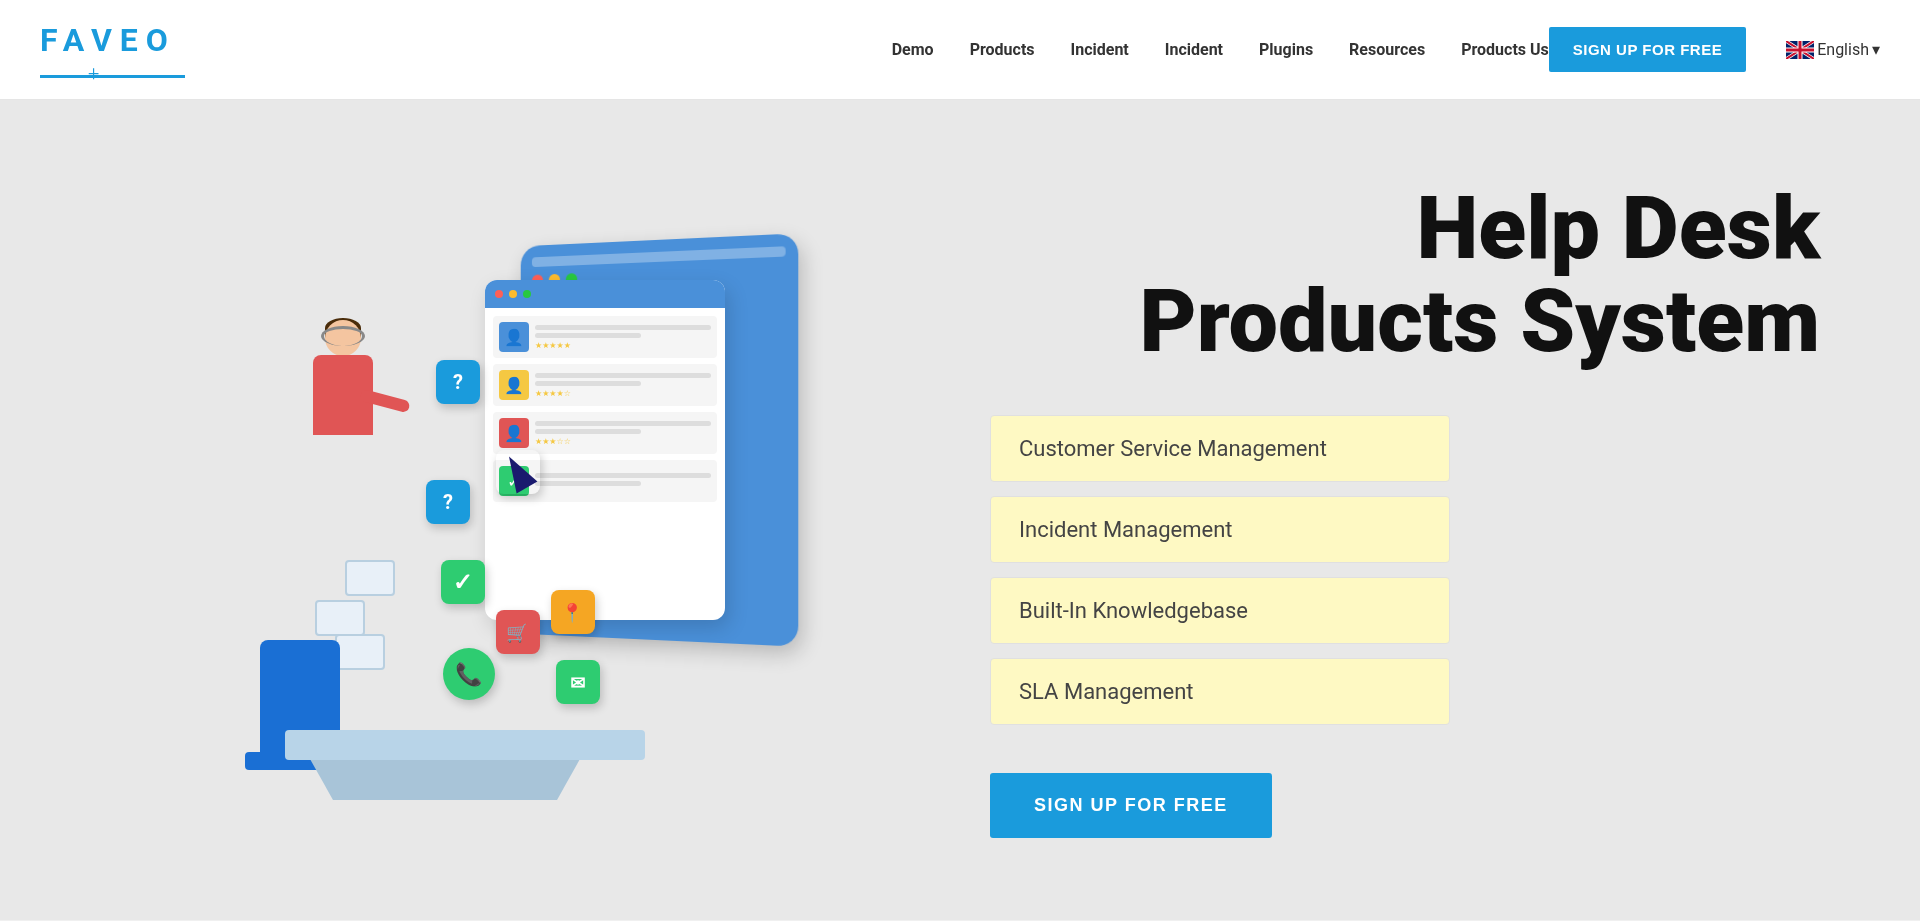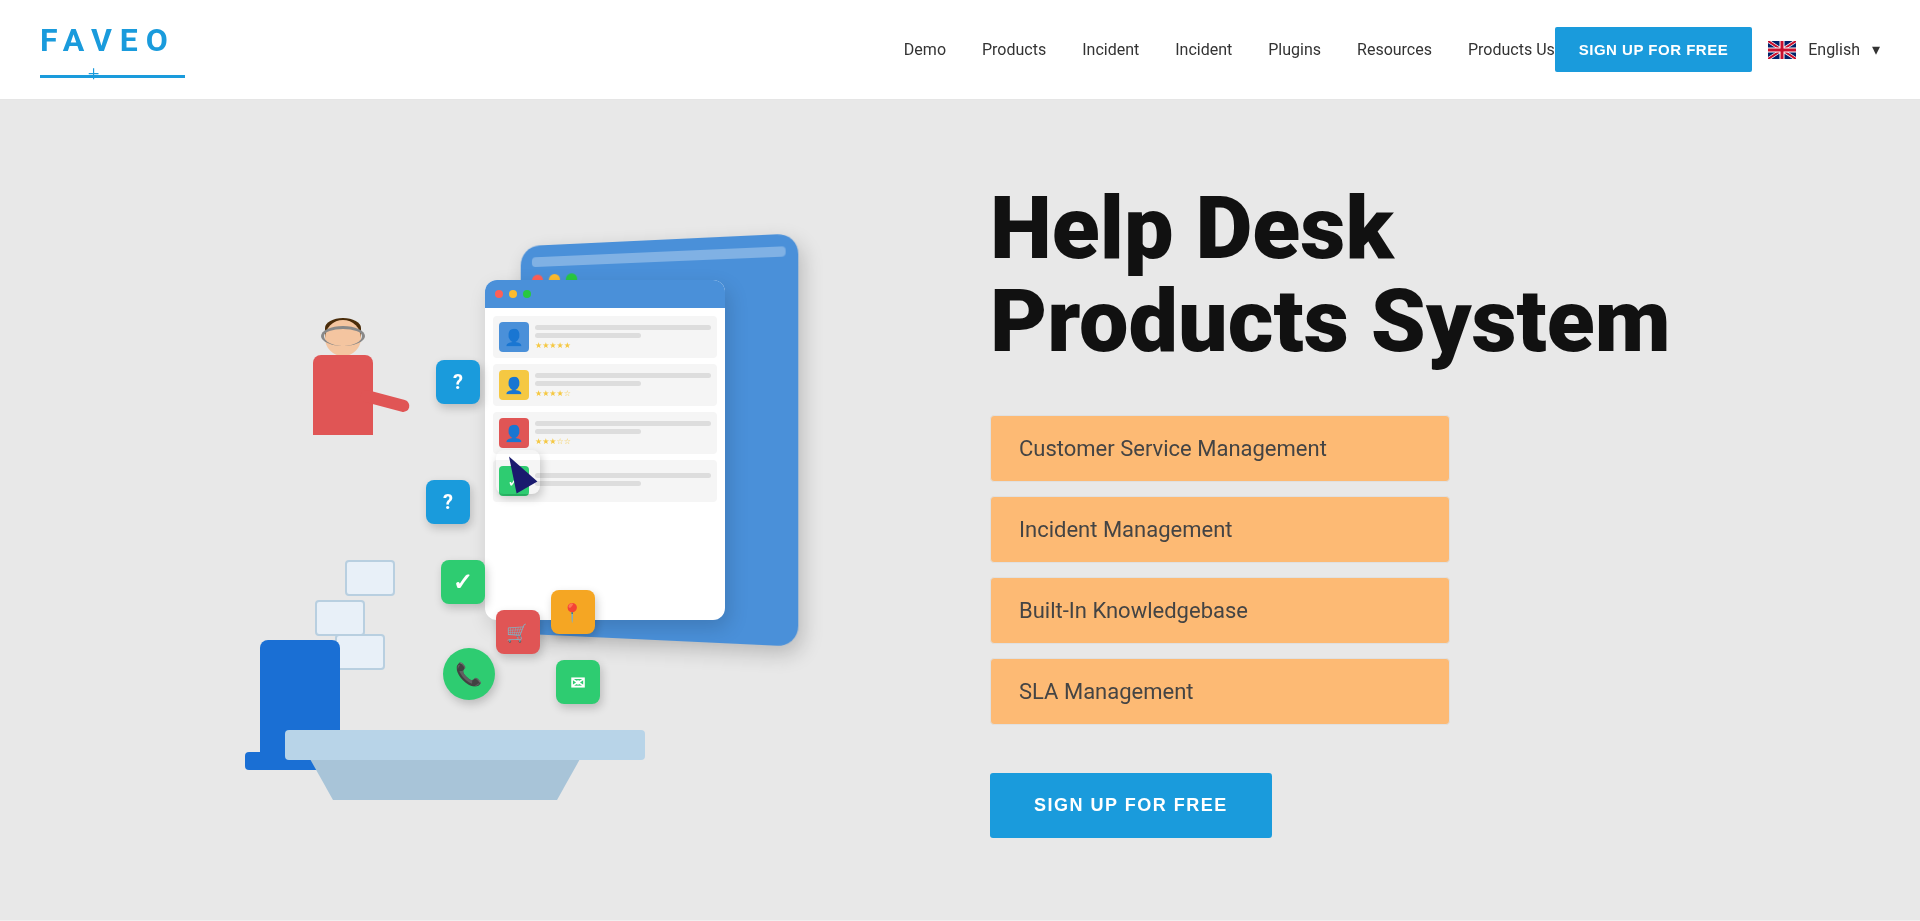--- a/index.html
+++ b/index.html
@@ -47,37 +47,38 @@
     .nav-links {
       display: flex;
       align-items: center;
       gap: 36px;
       list-style: none;
     }
     .nav-links li a {
       text-decoration: none;
       color: #333;
       font-size: 16px;
-      font-weight: 400;
+      font-weight: 700;
     }
     .btn-signup {
       background: #1a9bdc;
       color: #fff;
       border: none;
       padding: 14px 24px;
       font-size: 15px;
       font-weight: 700;
       cursor: pointer;
       letter-spacing: 0.5px;
       border-radius: 2px;
     }
     .lang-selector {
       display: flex;
       align-items: center;
-      gap: 12px;
+      gap: 3px;
+      margin-left: 24px;
       font-size: 16px;
       color: #333;
       cursor: pointer;
       padding-left: 16px;
     }
     .flag-icon {
       width: 28px;
       height: 18px;
       display: inline-block;
     }
@@ -101,29 +102,30 @@
     .hero-right {
       flex: 1;
       padding-left: 60px;
     }
     .hero-title {
       font-size: 88px;
       font-weight: 900;
       color: #111;
       line-height: 1.05;
       margin-bottom: 48px;
+      text-align: right;
     }
     .feature-pills {
       display: flex;
       flex-direction: column;
       gap: 14px;
       margin-bottom: 48px;
     }
     .pill {
-      background: #fdba74;
+      background: #fef9c3;
       border: 1px solid #e0e0e0;
       border-radius: 4px;
       padding: 20px 28px;
       font-size: 22px;
       color: #444;
       max-width: 460px;
     }
     .btn-signup-hero {
       background: #1a9bdc;
       color: #fff;

